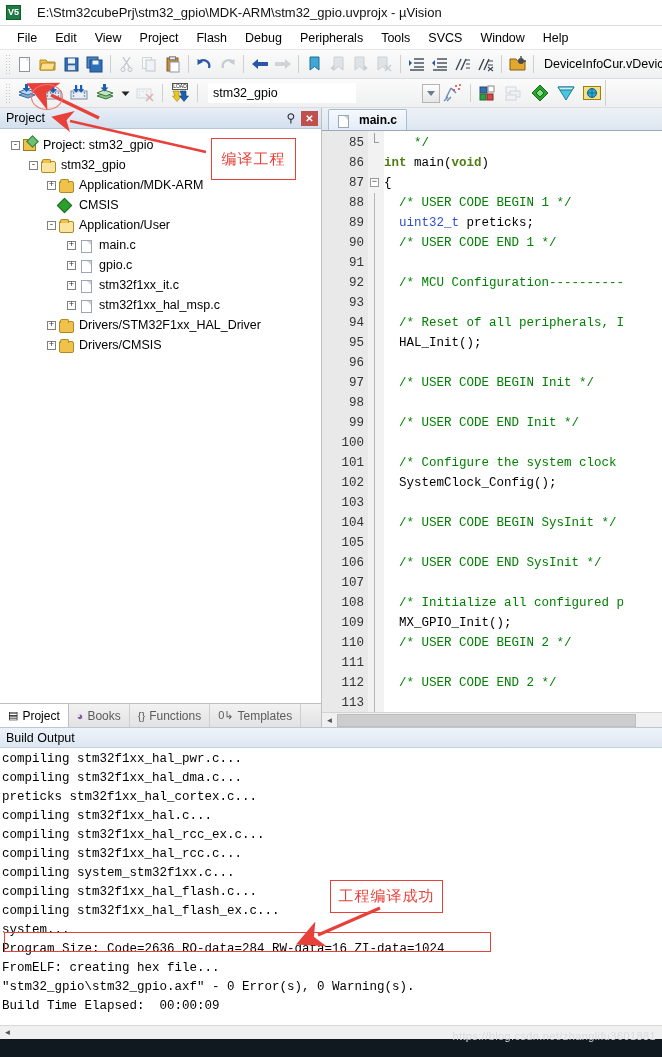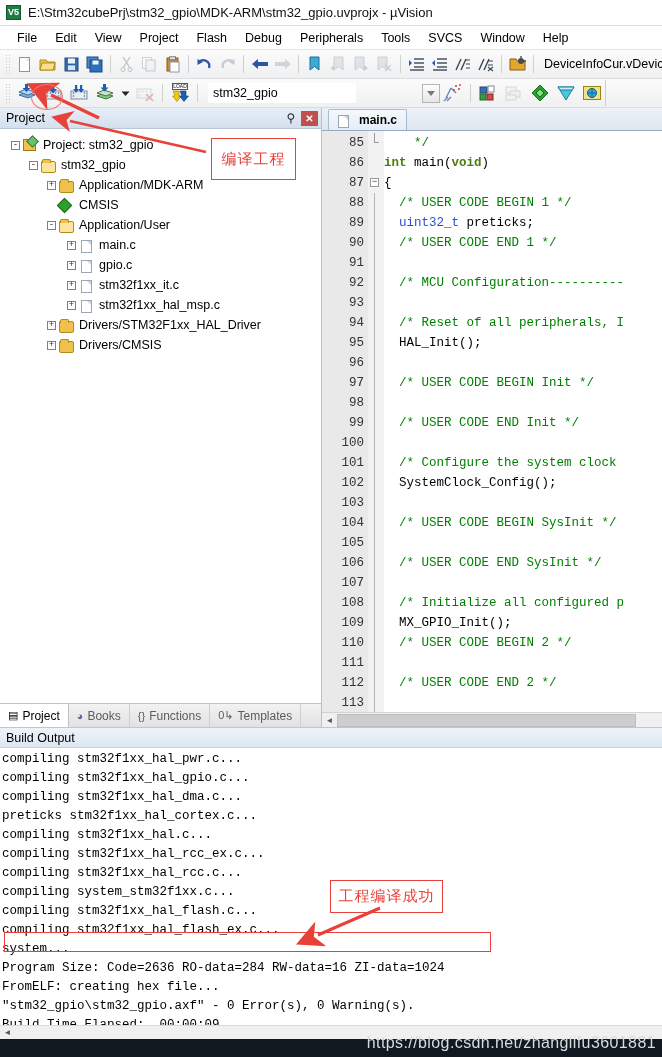--- a/index.html
+++ b/index.html
@@ -11,21 +11,21 @@
     font-size: 12px;
     color: #000;
     overflow: hidden;
     position: relative;
   }
   .app { width:662px; height:1057px; position:relative; background:#f4f4f4; display:flex; flex-direction:column; }
 
   
   .titlebar {
     height: 26px; background: #ffffff;
-    display:flex; align-items:center; gap:7px;
+    display:flex; align-items:center; gap:16px;
     padding: 0 6px;
     border-bottom: 1px solid #dcdcdc;
     flex: 0 0 26px;
   }
   .uv-logo {
     width:15px; height:15px; background:#1f7a44; border:1px solid #0d5c30;
     color:#fff; font-size:9px; font-weight:bold; line-height:13px; text-align:center;
     font-family:"Liberation Sans", sans-serif;
   }
   .title-text { font-size:13px; color:#111; white-space:nowrap;text-align:right; }
@@ -135,21 +135,21 @@
   .build-body { flex:1; background:#fff; padding:2px 0 0 2px; overflow:hidden; position:relative;}
   .build-body div.bl { height:19px; line-height:19px; font-family:"Liberation Mono", monospace; font-size:12.5px; white-space:pre;}
   .build-hscroll { height:14px; flex:0 0 14px; background:#f0f0f0; border-top:1px solid #d8d8d8; display:flex; align-items:center;}
   .statusbar { height:18px; flex:0 0 18px; background:#101820; }
 
   
   .anno { position:absolute; border:1.5px solid #e8413a; color:#e8413a; background:transparent;
           font-family:"Liberation Sans", sans-serif; display:flex; align-items:center; justify-content:center; }
   .anno-cn { font-size:15px; letter-spacing:1px; }
   .hl-ellipse { position:absolute; border:1.6px solid #f4726d; border-radius:50%; }
-  .watermark { position:absolute; right:6px; bottom:5px; font-size:16px; color:#d7dddd; letter-spacing:.4px; }
+  .watermark { position:absolute; right:6px; bottom:15px; font-size:11px; color:#d7dddd; letter-spacing:.4px; }
   svg.arrow { position:absolute; overflow:visible; pointer-events:none;}
 </style>
 </head>
 <body>
 
 <div class="app">
 
   <div class="titlebar">
     <div class="uv-logo">V5</div>
     <div class="title-text">E:\Stm32cubePrj\stm32_gpio\MDK-ARM\stm32_gpio.uvprojx - µVision</div>
@@ -718,21 +718,20 @@
       </div>
     </div>
   </div>
 
   <div class="build">
     <div class="build-hdr">
       <span>Build Output</span>
     </div>
     <div class="build-body" id="buildbody">
         <div class="bl">compiling stm32f1xx_hal_pwr.c...</div>
-        <div class="bl">compiling stm32f1xx_hal_gpio.c...</div>
         <div class="bl">compiling stm32f1xx_hal_dma.c...</div>
         <div class="bl">preticks stm32f1xx_hal_cortex.c...</div>
         <div class="bl">compiling stm32f1xx_hal.c...</div>
         <div class="bl">compiling stm32f1xx_hal_rcc_ex.c...</div>
         <div class="bl">compiling stm32f1xx_hal_rcc.c...</div>
         <div class="bl">compiling system_stm32f1xx.c...</div>
         <div class="bl">compiling stm32f1xx_hal_flash.c...</div>
         <div class="bl">compiling stm32f1xx_hal_flash_ex.c...</div>
         <div class="bl">system...</div>
         <div class="bl">Program Size: Code=2636 RO-data=284 RW-data=16 ZI-data=1024</div>

